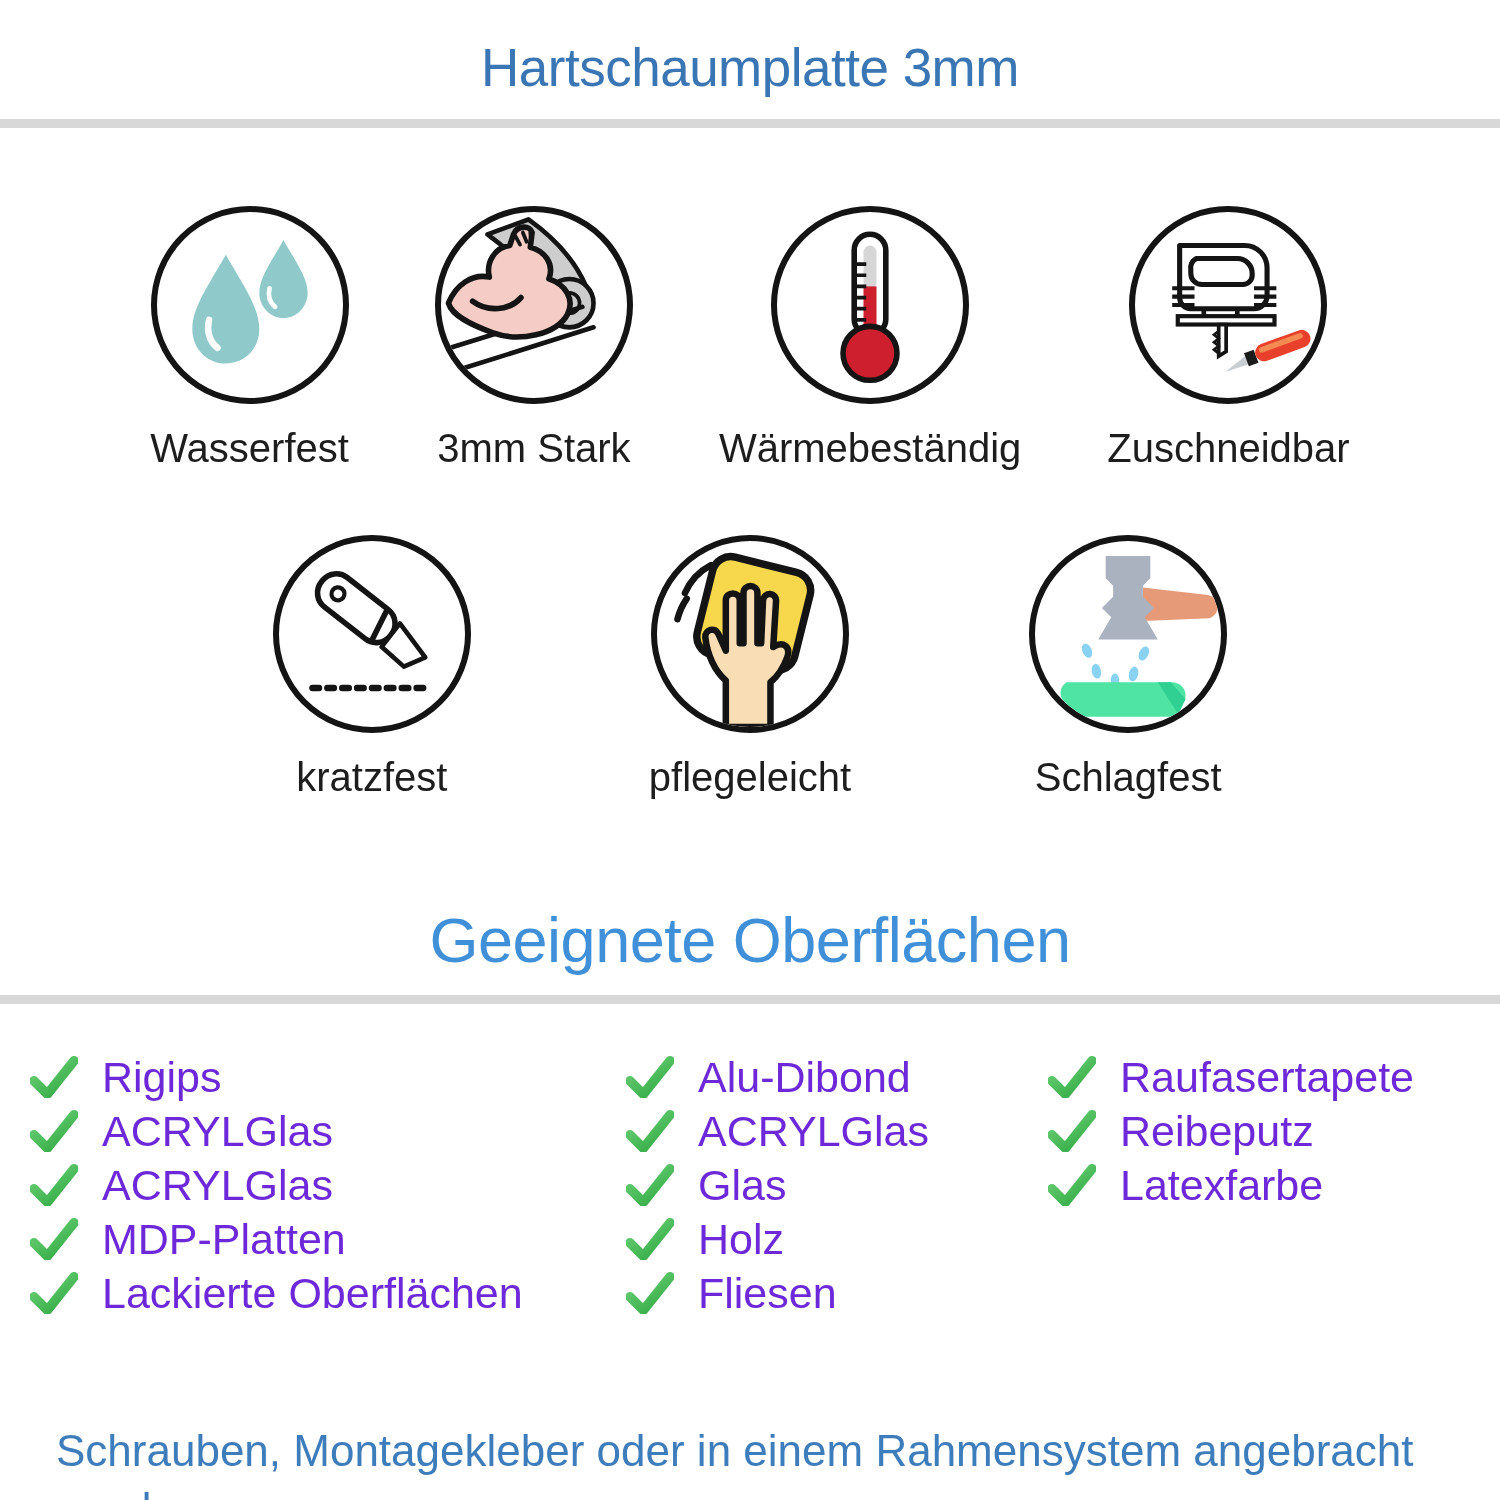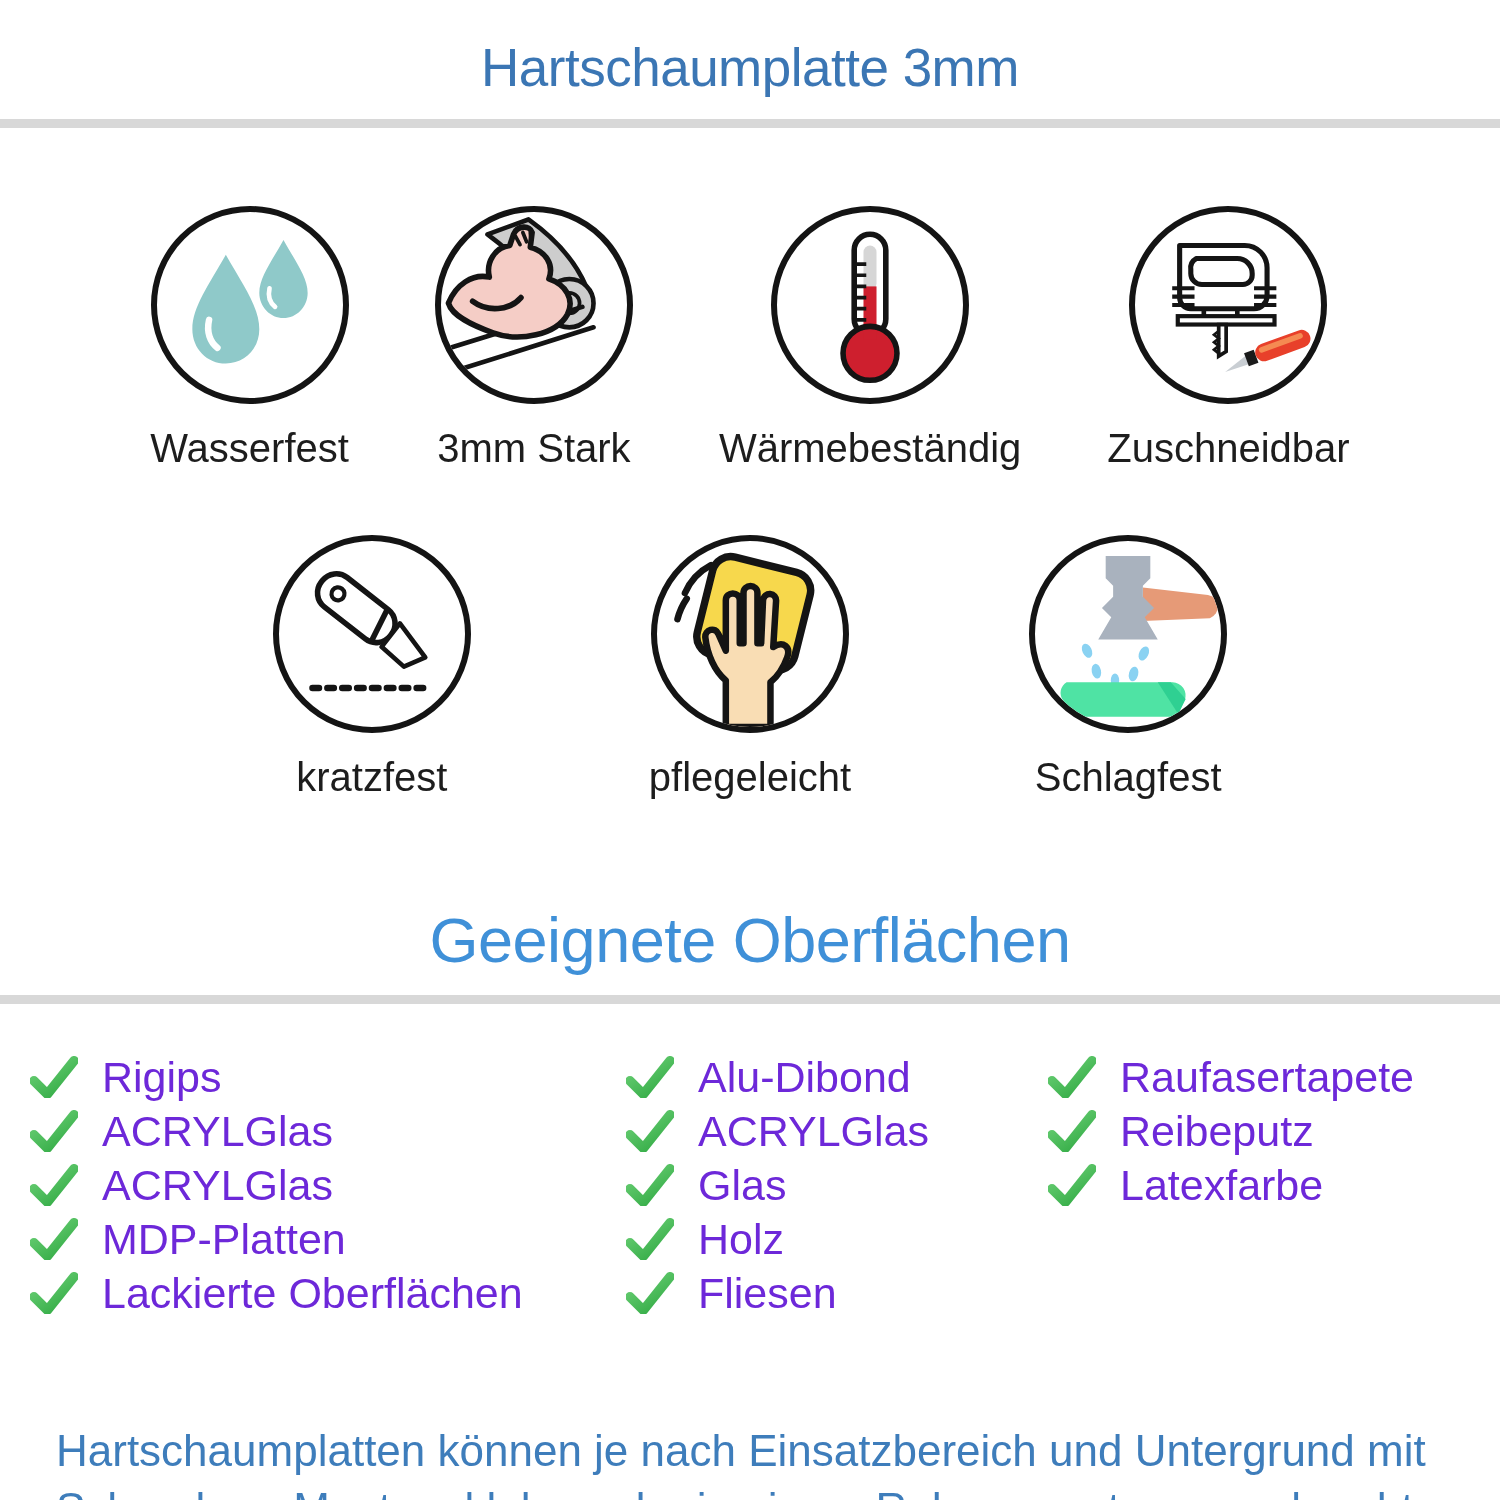--- a/index.html
+++ b/index.html
@@ -262,15 +262,14 @@
       <svg viewBox="0 0 50 44">
           <path d="M4,26 L18,40 L46,5" stroke="url(#gcheck)" stroke-width="10" fill="none" stroke-linecap="round" stroke-linejoin="round"></path>
         </svg>
       <span class="check-item">Latexfarbe</span>
     </div>
   </div>
 
 </div>
 
 <div class="note">
-  <div>Hartschaumplatten können je nach Einsatzbereich und Untergrund mit</div>
   <div>Schrauben, Montagekleber oder in einem Rahmensystem angebracht werden.</div>
 </div>
 
 </body></html>

